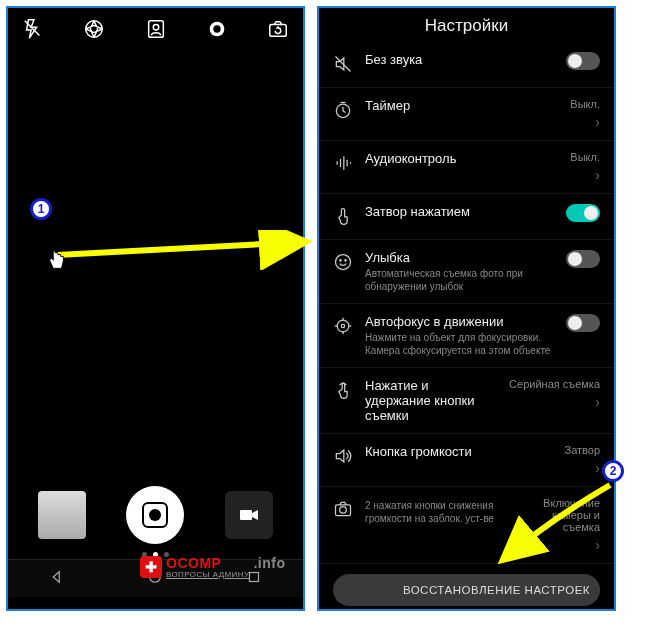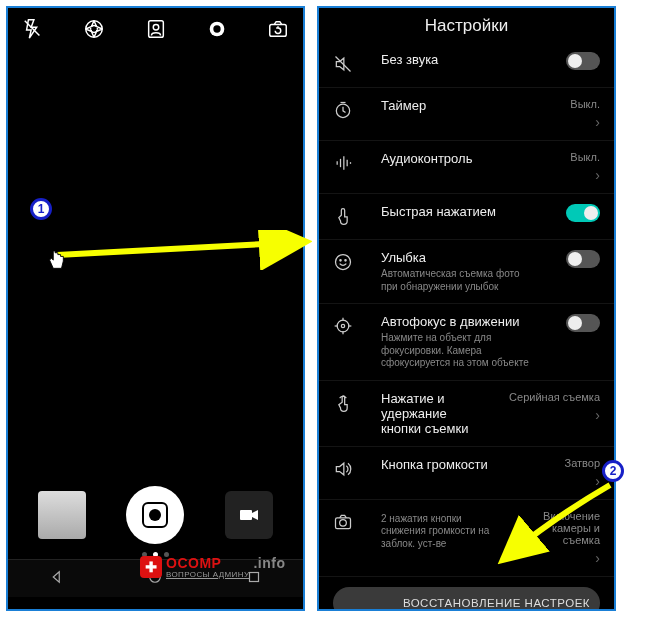--- a/index.html
+++ b/index.html
@@ -61,21 +61,21 @@
   .pager span.active { background:#fff; }
   .navbar {
     display:flex; justify-content:space-around; align-items:center;
     height:38px; border-top:1px solid #222; background:#0a0a0a;
   }
   .navbar svg { width:18px; height:18px; stroke:#aaa; stroke-width:1.6; fill:none; }
   
   .settings-title { text-align:center; font-size:17px; padding:8px 0 6px; color:#eee; }
   .settings-list { font-size:12.5px; }
   .row {
-    display:flex; align-items:flex-start; gap:28px;
+    display:flex; align-items:flex-start; gap:12px;
     padding:10px 14px; border-bottom:1px solid #141414;
   }
   .row .ric { width:20px; flex:0 0 20px; margin-top:2px; }
   .row .ric svg { width:20px; height:20px; stroke:#ccc; stroke-width:1.5; fill:none; }
   .row .txt { flex:1; }
   .row .label { color:#eee; font-size:13px; }
   .row .desc { color:#888; font-size:10px; margin-top:3px; line-height:1.25; }
   .row .side { display:flex; align-items:flex-end; color:#888; font-size:11px; gap:4px;flex-direction:column; }
   .chev { color:#666; font-size:14px; }
   .toggle {
@@ -236,21 +236,21 @@
             <span>Выкл.</span>
             <span class="chev">›</span>
           </div>
       </div>
 
       <div class="row">
         <div class="ric"><svg viewBox="0 0 24 24">
               <path d="M10 11 L10 5 A2 2 0 0 1 14 5 L14 13 L17 13 L17 18 A4 4 0 0 1 9 18 L7 14 Z"></path>
             </svg></div>
         <div class="txt">
-            <div class="label">Быстрая нажатием</div>
+            <div class="label">Затвор нажатием</div>
           </div>
         <div class="toggle on">
             <div class="knob"></div>
           </div>
       </div>
 
       <div class="row">
         <div class="ric"><svg viewBox="0 0 24 24">
               <circle cx="12" cy="12" r="9"></circle>
               <circle cx="9" cy="10" r="0.8" fill="#ccc"></circle>

